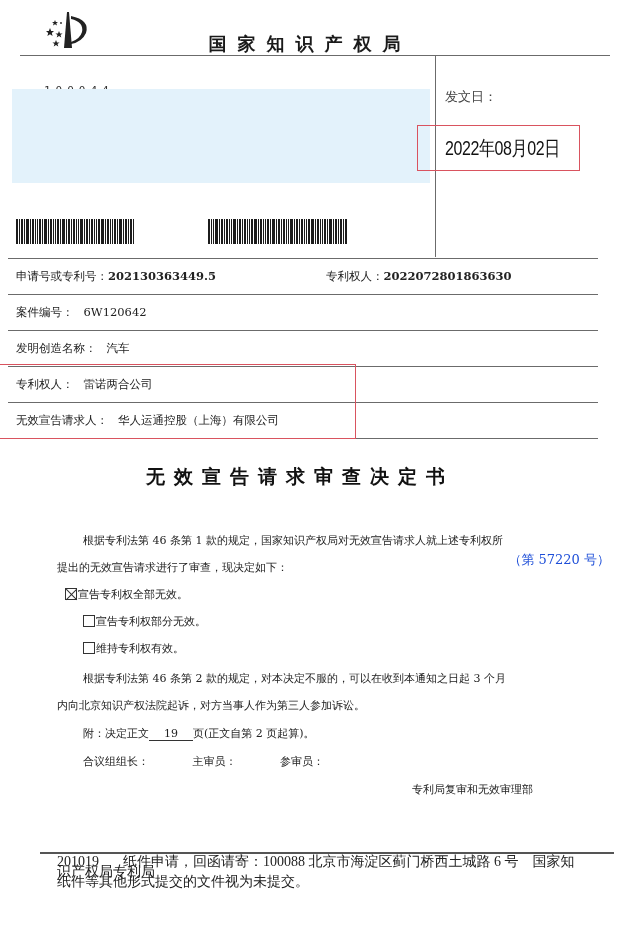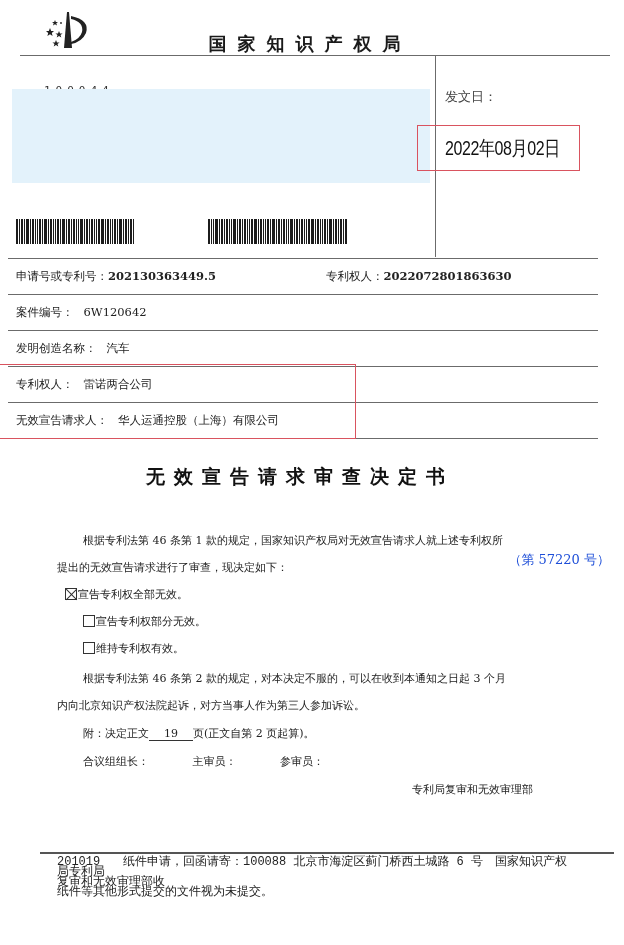--- a/index.html
+++ b/index.html
@@ -39,22 +39,22 @@
   .doc-number { left: 0; width: 610px; top: 505px; text-align: right; font-size: 13px; color: #1d4ed8; margin-top: 46px; }
 
   .para { font-size: 11px; color: #222; white-space: nowrap; }
   .check { display: inline-block; width: 12px; height: 12px; border: 1px solid #333; vertical-align: -2px; margin-right: 1px; position: relative; box-sizing: border-box; }
   .check.x::before, .check.x::after { content: ""; position: absolute; left: -2px; top: 5px; width: 15px; height: 1px; background: #333; }
   .check.x::before { transform: rotate(45deg); }
   .check.x::after { transform: rotate(-45deg); }
   .underline-val { display: inline-block; width: 44px; text-align: center; border-bottom: 1px solid #333; line-height: 12px; }
   .blurred { display: inline-block; width: 40px; height: 8px; color: #ccc; letter-spacing: 4px; }
 
-  .footer { left: 57px; top: 857px; width: 520px; font-family: Liberation Mono, monospace;
-            font-size: 12px; line-height: 10px; color: #222; }
+  .footer { left: 57px; top: 857px; width: 520px; font-family: Liberation Serif, serif;
+            font-size: 14px; line-height: 10px; color: #222; }
   .footer .code { display: inline-block; width: 66px; }
 </style>
 </head>
 <body>
 
 <div class="abs logo">
   <svg width="60" height="42" viewBox="0 0 60 42">
     <g fill="#222">
       <polygon points="10,20 11.2,23 14,23 11.8,25 12.6,28 10,26.2 7.4,28 8.2,25 6,23 8.8,23"></polygon>
       <polygon points="15,12 15.8,14 18,14 16.3,15.3 17,17.5 15,16.2 13,17.5 13.7,15.3 12,14 14.2,14"></polygon>
@@ -242,15 +242,14 @@
   <span>合议组组长：</span><span class="blurred"></span>
   <span>主审员：</span><span class="blurred"></span>
   <span>参审员：</span><span class="blurred"></span>
 </div>
 
 <div class="abs para" style="left:412px; top:782px;">专利局复审和无效审理部</div>
 
 <div class="abs hrule" style="left:40px; top:852px; width:574px; background:#555; height:1.5px;"></div>
 <div class="abs footer">
   <div><span class="code">201019</span><span>纸件申请，回函请寄：100088 北京市海淀区蓟门桥西土城路 6 号　国家知识产权局专利局</span></div>
-  <div>复审和无效审理部收</div>
   <div>纸件等其他形式提交的文件视为未提交。</div>
 </div>
 
 </body></html>

